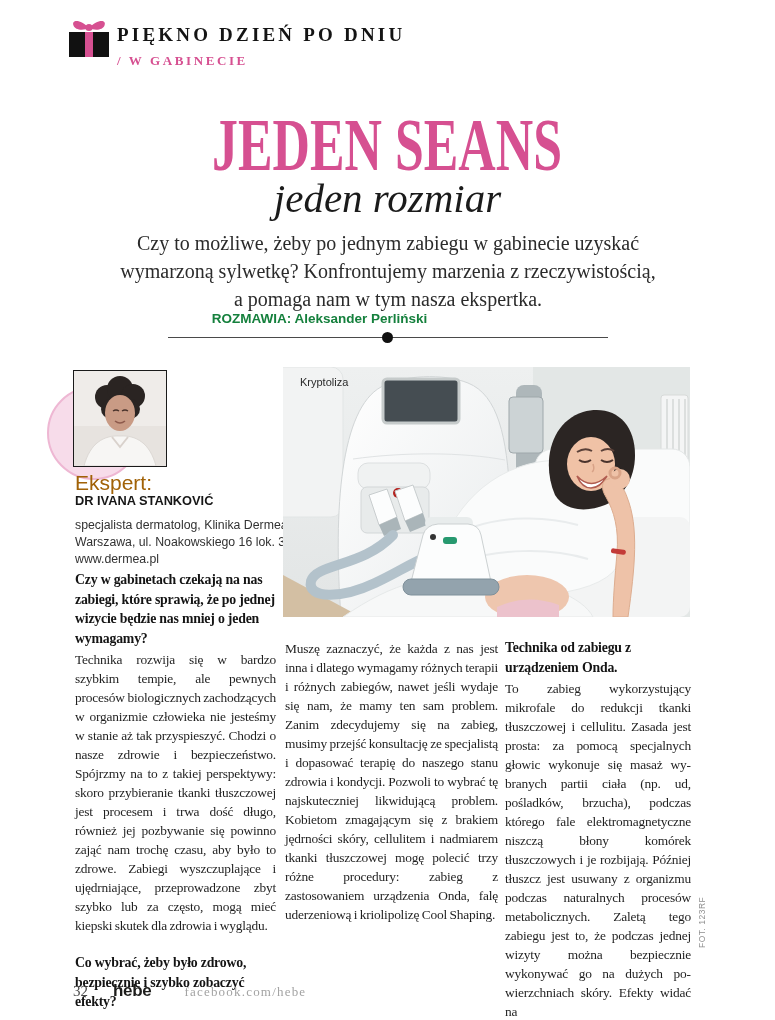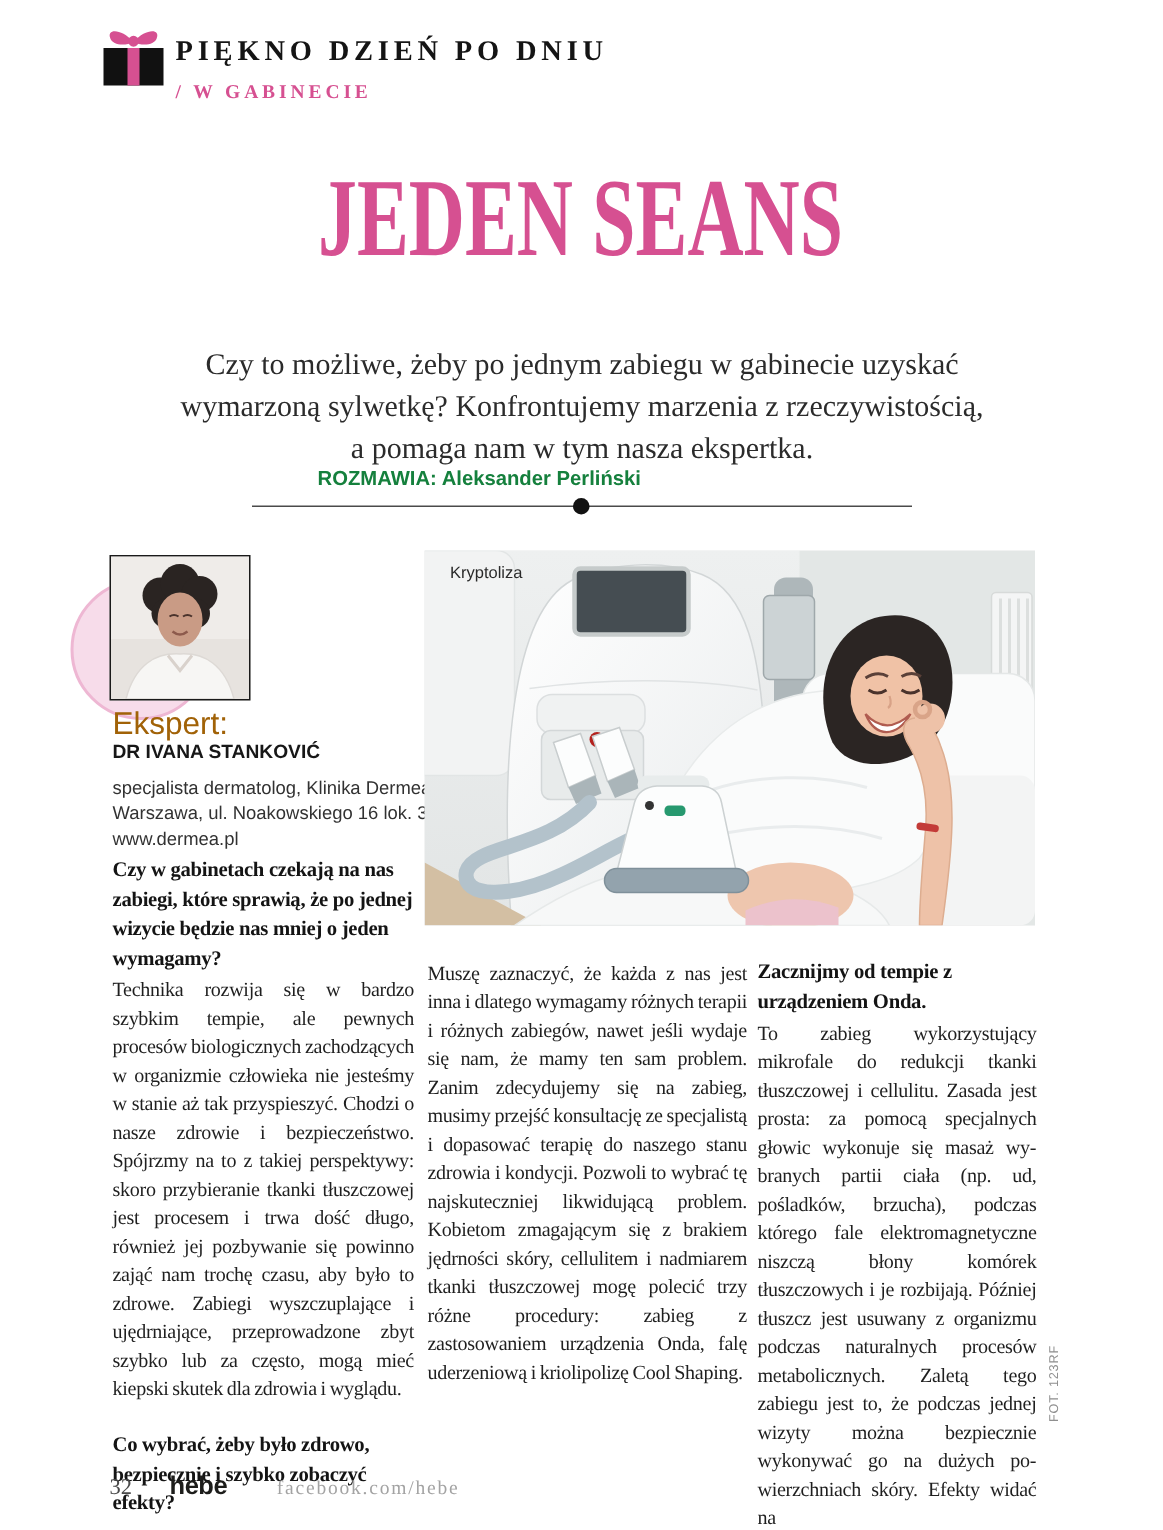--- a/index.html
+++ b/index.html
@@ -135,20 +135,21 @@
       <rect x="3" y="15" width="40" height="25" fill="#111111"></rect>
       <rect x="19" y="15" width="8" height="25" fill="#d65091"></rect>
     </svg>
   </div>
   <div class="masthead-title">PIĘKNO DZIEŃ PO DNIU</div>
   <div class="masthead-sub">/ W GABINECIE</div>
 
   <svg class="title-svg" viewBox="0 0 775 72">
     <text x="387" y="64" text-anchor="middle" font-size="74" textLength="350" lengthAdjust="spacingAndGlyphs">JEDEN SEANS</text>
   </svg>
+  <div class="subtitle">jeden rozmiar</div>
   <div class="lede">Czy to możliwe, żeby po jednym zabiegu w gabinecie uzyskać wymarzoną sylwetkę? Konfrontujemy marzenia z rzeczywistością, a pomaga nam w tym nasza ekspertka.</div>
   <div class="byline">ROZMAWIA: Aleksander Perliński</div>
   <div class="divider">
     <div class="divider-dot"></div>
   </div>
 
   <div class="pink-circle"></div>
   <div class="expert-photo">
     <svg width="92" height="95" viewBox="0 0 92 95">
       <rect width="92" height="95" fill="#efece9"></rect>
@@ -248,21 +249,21 @@
 
   <div class="col col1">
     <p class="q">Czy w gabinetach czekają na nas zabiegi, które sprawią, że po jednej wizycie będzie nas mniej o jeden wymagamy?</p>
     <p class="a">Technika rozwija się w bardzo szybkim tempie, ale pewnych procesów biolo­gicznych zachodzących w organizmie człowieka nie jesteśmy w stanie aż tak przyspieszyć. Chodzi o nasze zdrowie i bezpieczeństwo. Spójrzmy na to z ta­kiej perspektywy: skoro przybieranie tkanki tłuszczowej jest procesem i trwa dość długo, również jej pozbywanie się powinno zająć nam trochę czasu, aby było to zdrowe. Zabiegi wyszczuplające i ujędrniające, przeprowadzone zbyt szybko lub za często, mogą mieć kiepski skutek dla zdrowia i wyglądu.</p>
     <p class="q">Co wybrać, żeby było zdrowo, bezpiecznie i szybko zobaczyć efekty?</p>
   </div>
   <div class="col col2">
     <p class="a">Muszę zaznaczyć, że każda z nas jest inna i dlatego wymagamy różnych te­rapii i różnych zabiegów, nawet jeśli wydaje się nam, że mamy ten sam pro­blem. Zanim zdecydujemy się na za­bieg, musimy przejść konsultację ze specjalistą i dopasować terapię do na­szego stanu zdrowia i kondycji. Po­zwoli to wybrać tę najskuteczniej li­kwidującą problem. Kobietom zma­gającym się z brakiem jędrności skó­ry, cellulitem i nadmiarem tkanki tłuszczowej mogę polecić trzy różne procedury: zabieg z zastosowaniem urządzenia Onda, falę uderzeniową i kriolipolizę Cool Shaping.</p>
   </div>
   <div class="col col3">
-    <p class="q">Zacznijmy od tempie z urządzeniem Onda.</p>
+    <p class="q">Technika od zabiegu z urządzeniem Onda.</p>
     <p class="a stretch-last">To zabieg wykorzystujący mikrofale do redukcji tkanki tłuszczowej i cellulitu. Zasada jest prosta: za pomocą specjal­nych głowic wykonuje się masaż wy­branych partii ciała (np. ud, pośladków, brzucha), podczas którego fale elektro­magnetyczne niszczą błony komórek tłuszczowych i je rozbijają. Później tłuszcz jest usuwany z organizmu pod­czas naturalnych procesów metabolicz­nych. Zaletą tego zabiegu jest to, że podczas jednej wizyty można bezpiecz­nie wykonywać go na dużych po­wierzchniach skóry. Efekty widać na</p>
   </div>
 
   <div class="footer">
     <span class="footer-page">32</span>
     <span class="footer-logo">hebe</span>
     <span class="footer-social">facebook.com/hebe</span>
   </div>
 
 </div>

